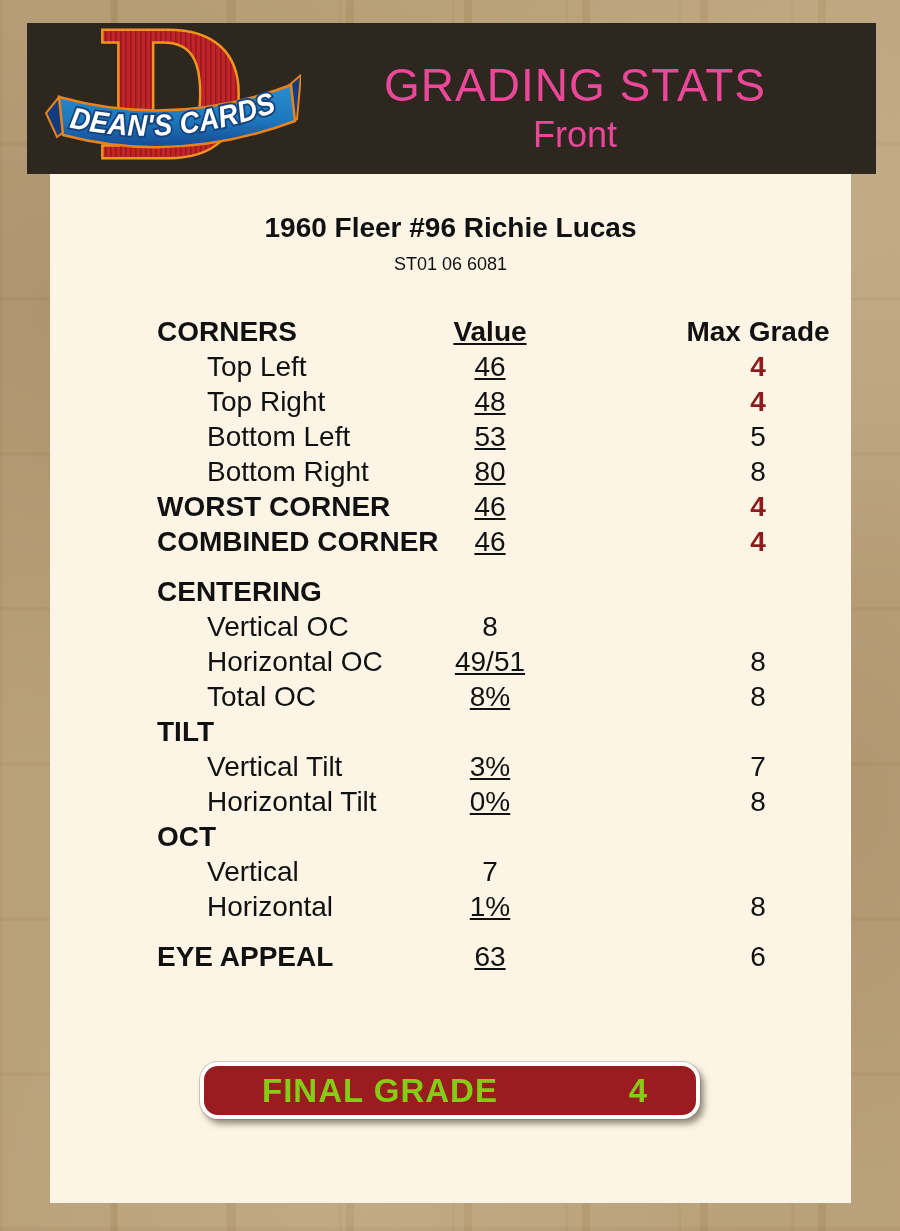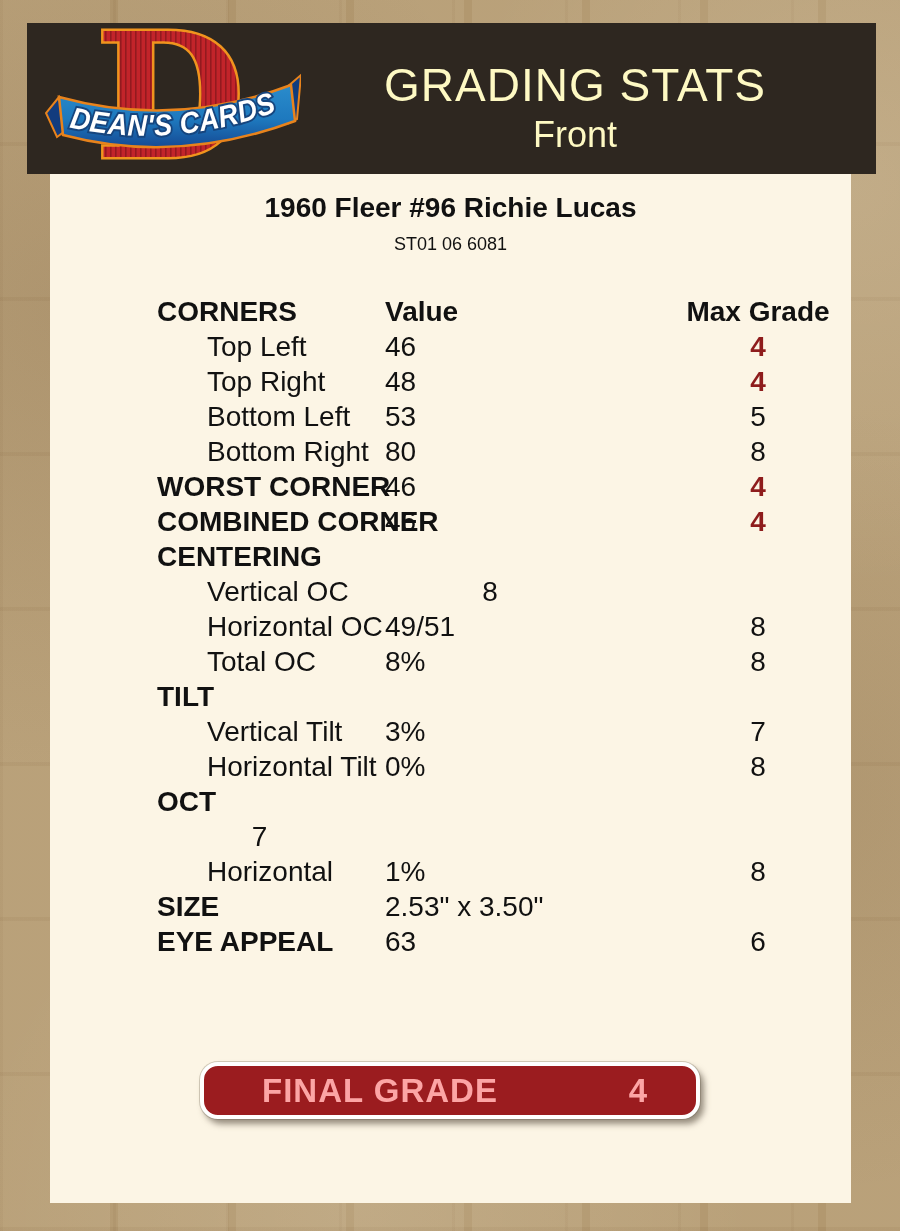--- a/index.html
+++ b/index.html
@@ -27,55 +27,55 @@
       radial-gradient(circle at 40% 98%, rgba(255,250,235,0.10), rgba(0,0,0,0) 30%);
   }
 
   .header{
     position:absolute;left:27px;top:23px;width:849px;height:151px;
     background:#2e2720;
   }
   .logo-wrap{position:absolute;left:18px;top:4px;width:256px;height:144px;}
   .header-text{
     position:absolute;left:548px;top:34px;transform:translateX(-50%);
-    text-align:center;color:#fef9c3;white-space:nowrap;
+    text-align:center;color:#ec4899;white-space:nowrap;
   }
   .header-title{font-size:46px;line-height:56px;letter-spacing:1px;font-weight:400;}
   .header-subtitle{font-size:36px;line-height:44px;font-weight:400;}
 
   .card{
     position:absolute;left:50px;top:174px;width:801px;height:1029px;
     background:#fcf5e5;color:#111;
   }
-  .card-title{margin-top:16px;text-align:center;font-size:28px;line-height:36px;font-weight:bold;}
+  .card-title{margin-top:36px;text-align:center;font-size:28px;line-height:36px;font-weight:bold;}
   .card-serial{text-align:center;font-size:18px;line-height:36px;}
 
   .grade-table{margin-top:32px;}
   .g-row{
     display:grid;grid-template-columns:205px 210px 280px;
     padding-left:107px;height:35px;line-height:35px;font-size:28px;gap:23px;
   }
-  .g-row.gap{}
+  .g-row.gap{margin-top:15px;}
   .c-label{white-space:nowrap;}
   .c-label.indent{padding-left:50px;}
   .c-label.bold{font-weight:bold;}
-  .c-value{text-align:left;white-space:nowrap;}
+  .c-value{text-align:center;white-space:nowrap;text-decoration:underline;}
   .c-max{text-align:center;white-space:nowrap;}
   .g-row.header-row .c-label,
   .g-row.header-row .c-value,
   .g-row.header-row .c-max{font-weight:bold;}
   .c-max.red{color:#8e1c1c;font-weight:bold;}
 
   .final-grade{
     position:absolute;left:150px;top:888px;width:500px;height:57px;
     background:#9b1c1f;border:4px solid #ffffff;border-radius:18px;
     box-sizing:border-box;
     box-shadow:4px 5px 6px rgba(95,85,70,0.65), 0 0 0 1px rgba(150,140,120,0.4);
     display:flex;align-items:center;justify-content:space-between;
-    padding:0 48px 0 58px;color:#fca5a5;font-weight:bold;font-size:33px;
+    padding:0 48px 0 58px;color:#84cc16;font-weight:bold;font-size:33px;
     letter-spacing:1px;cursor:pointer;
   }
 </style>
 </head>
 <body>
 
 <div class="collage"></div>
 
 <div class="header">
   <div class="logo-wrap">
@@ -185,31 +185,27 @@
         <div class="c-label indent">Horizontal Tilt</div>
         <div class="c-value">0%</div>
         <div class="c-max">8</div>
       </div>
       <div class="g-row">
         <div class="c-label bold">OCT</div>
         <div class="c-value"></div>
         <div class="c-max"></div>
       </div>
       <div class="g-row">
+        <div class="c-label indent">Vertical</div>
         <div class="c-max">7</div>
       </div>
       <div class="g-row">
         <div class="c-label indent">Horizontal</div>
         <div class="c-value">1%</div>
         <div class="c-max">8</div>
-      </div>
-      <div class="g-row">
-        <div class="c-label bold">SIZE</div>
-        <div class="c-value">2.53" x 3.50"</div>
-        <div class="c-max"></div>
       </div>
       <div class="g-row gap">
         <div class="c-label bold">EYE APPEAL</div>
         <div class="c-value">63</div>
         <div class="c-max">6</div>
       </div>
     </div>
 
   <div class="final-grade">
     <span>FINAL GRADE</span>

